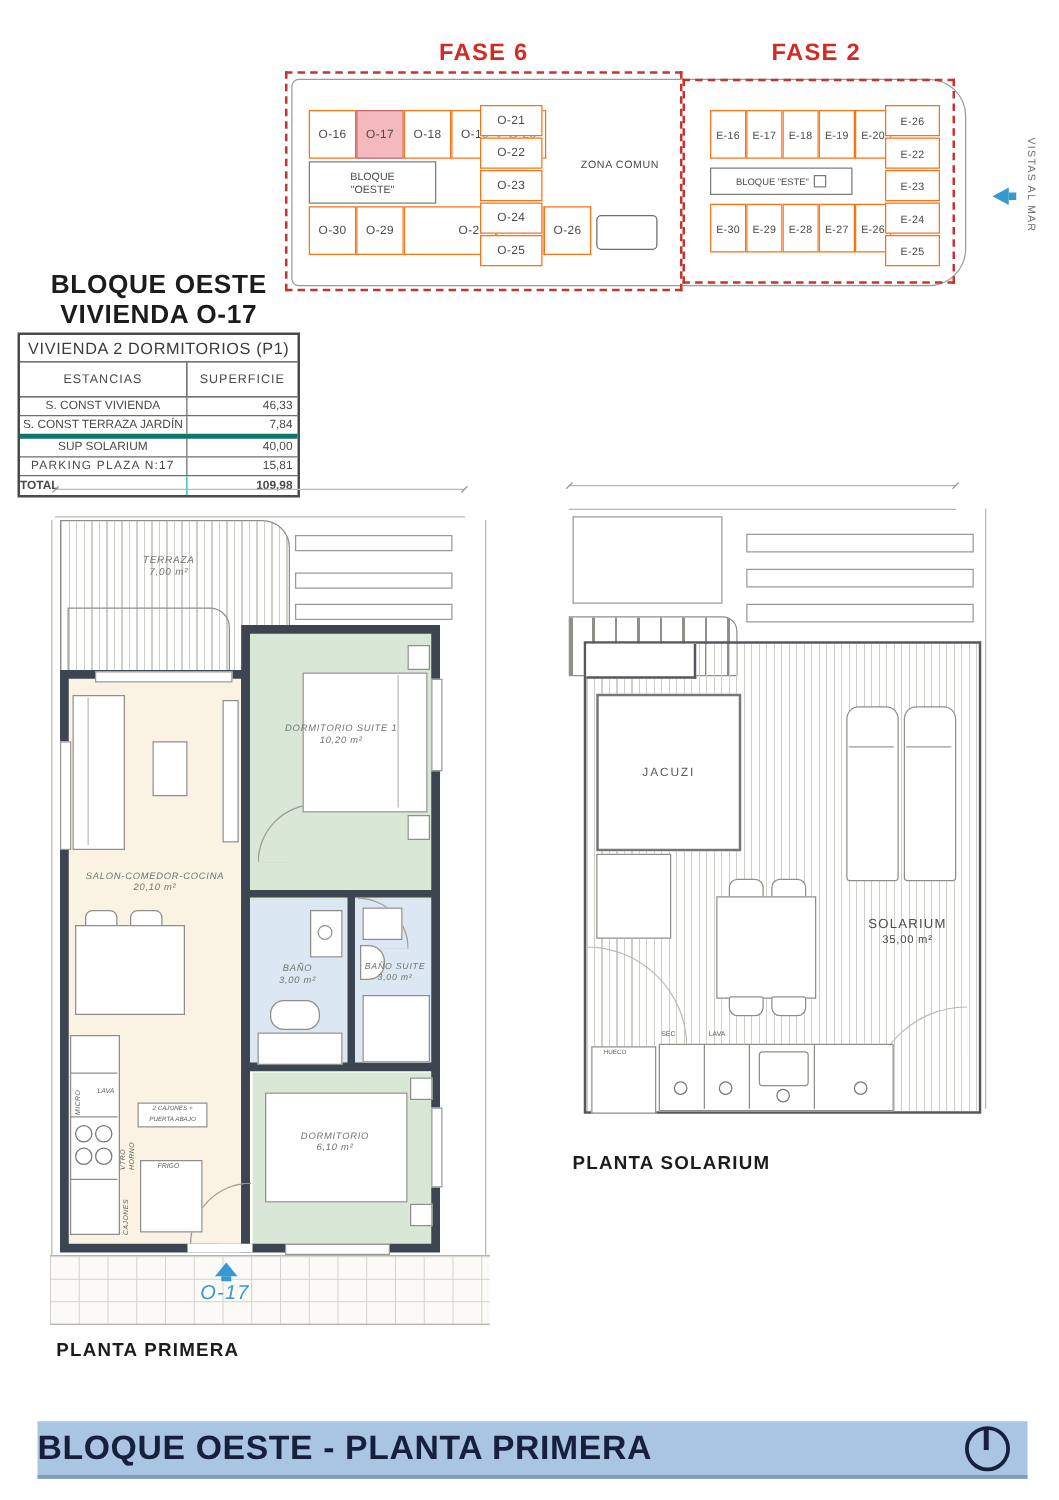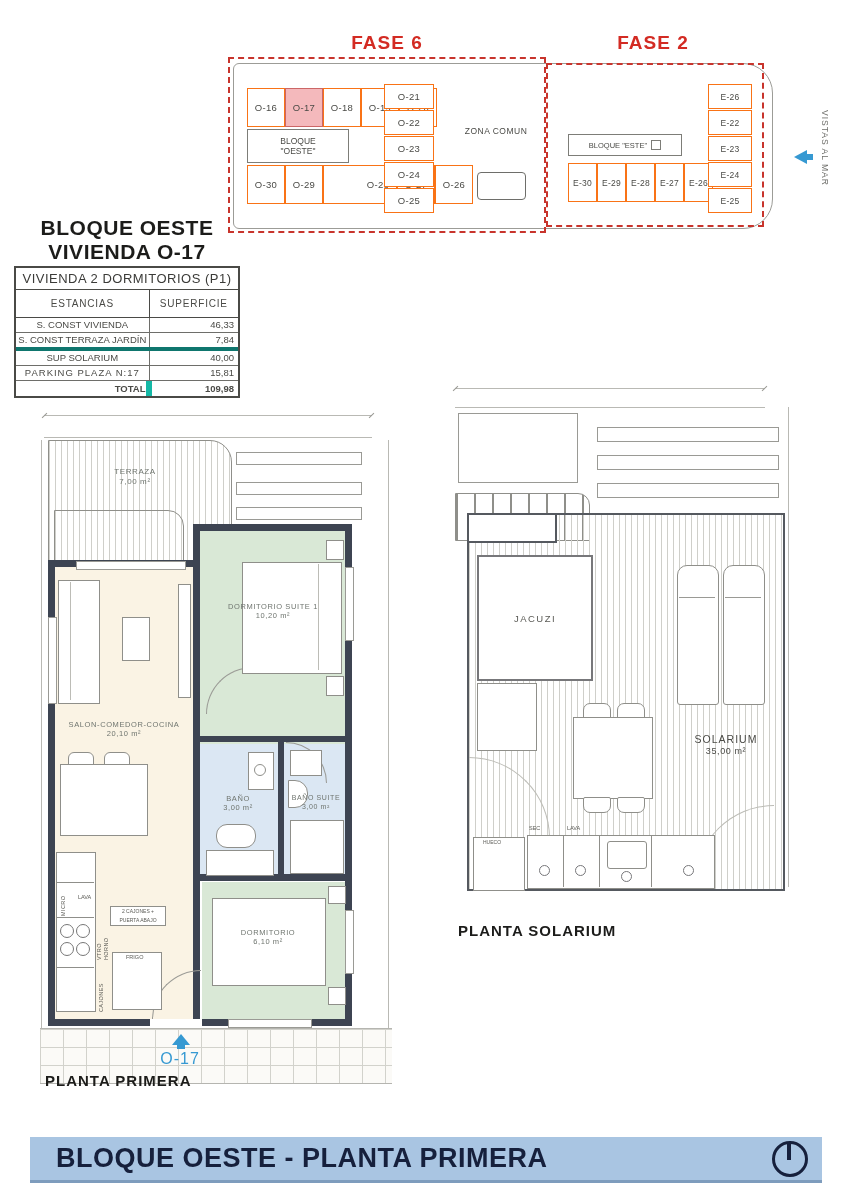--- a/index.html
+++ b/index.html
@@ -64,20 +64,27 @@
   <div class="abs" style="left:384px;top:84px;">
     <div class="cell" style="width:48px;height:23px;">O-21</div>
     <div class="cell" style="width:48px;height:23px;margin-top:1px;">O-22</div>
     <div class="cell" style="width:48px;height:23px;margin-top:1px;">O-23</div>
     <div class="cell" style="width:48px;height:23px;margin-top:1px;">O-24</div>
     <div class="cell" style="width:48px;height:23px;margin-top:1px;">O-25</div>
   </div>
   <div class="abs" style="left:450px;top:126px;width:92px;text-align:center;font-size:8.5px;letter-spacing:0.5px;">ZONA COMUN</div>
   <div class="abs" style="left:477px;top:172px;width:47px;height:26px;border:1px solid #6e6e6a;border-radius:4px;"></div>
 
+  <div class="abs" style="left:568px;top:88px;display:flex;">
+    <div class="cell" style="width:27px;height:37px;font-size:8.5px;">E-16</div>
+    <div class="cell" style="width:27px;height:37px;font-size:8.5px;">E-17</div>
+    <div class="cell" style="width:27px;height:37px;font-size:8.5px;">E-18</div>
+    <div class="cell" style="width:27px;height:37px;font-size:8.5px;">E-19</div>
+    <div class="cell" style="width:27px;height:37px;font-size:8.5px;">E-20</div>
+  </div>
   <div class="abs" style="left:568px;top:134px;width:112px;height:20px;border:1px solid #7d7d78;display:flex;align-items:center;justify-content:center;font-size:7.5px;">
     <span>BLOQUE "ESTE"</span>
     <span style="display:inline-block;width:8px;height:8px;border:1px solid #7d7d78;margin-left:4px;"></span>
   </div>
   <div class="abs" style="left:568px;top:163px;display:flex;">
     <div class="cell" style="width:27px;height:37px;font-size:8.5px;">E-30</div>
     <div class="cell" style="width:27px;height:37px;font-size:8.5px;">E-29</div>
     <div class="cell" style="width:27px;height:37px;font-size:8.5px;">E-28</div>
     <div class="cell" style="width:27px;height:37px;font-size:8.5px;">E-27</div>
     <div class="cell" style="width:27px;height:37px;font-size:8.5px;">E-26</div>
@@ -116,26 +123,26 @@
   </div>
   <div style="display:flex;height:14px;border-bottom:1px solid #6e6e6a;">
     <div style="width:60%;border-right:1px solid #6e6e6a;text-align:center;line-height:14px;">SUP SOLARIUM</div>
     <div style="width:40%;text-align:right;line-height:14px;padding-right:4px;box-sizing:border-box;">40,00</div>
   </div>
   <div style="display:flex;height:14px;border-bottom:1px solid #6e6e6a;">
     <div style="width:60%;border-right:1px solid #6e6e6a;text-align:center;line-height:14px;letter-spacing:1px;">PARKING PLAZA N:17</div>
     <div style="width:40%;text-align:right;line-height:14px;padding-right:4px;box-sizing:border-box;">15,81</div>
   </div>
   <div style="display:flex;height:15px;font-weight:bold;">
-    <div style="width:60%;border-right:6px solid #14b8a6;text-align:right;line-height:15px;">TOTAL</div>
+    <div style="width:60%;border-right:1px solid #14b8a6;text-align:left;line-height:15px;">TOTAL</div>
     <div style="width:40%;text-align:right;line-height:15px;padding-right:4px;box-sizing:border-box;">109,98</div>
   </div>
 </div>
 
-<div class="abs" style="left:40px;top:412px;width:352px;height:690px;">
+<div class="abs" style="left:40px;top:388px;width:352px;height:690px;font-style:italic;">
 
   <div class="abs dimline" style="left:4px;top:3px;width:328px;height:1px;"></div>
   <div class="abs dimline" style="left:4px;top:25px;width:328px;height:1px;"></div>
   <div class="abs tick" style="left:4px;top:0;"></div>
   <div class="abs tick" style="left:331px;top:0;"></div>
   <div class="abs dimline" style="left:348px;top:28px;width:1px;height:588px;"></div>
   <div class="abs dimline" style="left:1px;top:28px;width:1px;height:588px;"></div>
 
   <div class="abs deck-v" style="left:8px;top:28px;width:182px;height:128px;border:1px solid #8f8f8a;border-radius:0 22px 0 0;"></div>
   <div class="abs deck-v" style="left:14px;top:98px;width:128px;height:52px;border:1px solid #8f8f8a;border-radius:0 16px 0 0;"></div>
@@ -295,18 +302,18 @@
   <div class="abs" style="left:196px;top:450px;width:1px;height:52px;background:#8f8f8a;"></div>
   <div class="abs" style="left:152px;top:456px;width:38px;height:26px;border:1px solid #8f8f8a;border-radius:3px;"></div>
   <div class="abs" style="left:84px;top:480px;width:9px;height:9px;border:1px solid #77777a;border-radius:50%;"></div>
   <div class="abs" style="left:120px;top:480px;width:9px;height:9px;border:1px solid #77777a;border-radius:50%;"></div>
   <div class="abs" style="left:166px;top:486px;width:9px;height:9px;border:1px solid #77777a;border-radius:50%;"></div>
   <div class="abs" style="left:228px;top:480px;width:9px;height:9px;border:1px solid #77777a;border-radius:50%;"></div>
 </div>
 
 <div class="abs" style="left:458px;top:922px;font-size:15px;font-weight:bold;color:#1c1c1a;letter-spacing:1px;">PLANTA SOLARIUM</div>
 
-<div class="abs" style="left:30px;top:1137px;width:792px;height:46px;background:#a9c5e2;border-bottom:3px solid #7e9cbd;display:flex;align-items:center;padding-left:26px;box-sizing:border-box;">
+<div class="abs" style="left:30px;top:1137px;width:792px;height:46px;background:#a9c5e2;border-bottom:3px solid #7e9cbd;display:flex;align-items:center;box-sizing:border-box;">
   <span style="font-weight:bold;font-size:27px;color:#16203c;letter-spacing:0.5px;">BLOQUE OESTE - PLANTA PRIMERA</span>
   <span style="margin-left:auto;margin-right:14px;width:30px;height:30px;border:3px solid #16203c;border-radius:50%;position:relative;display:inline-block;">
     <span style="position:absolute;left:12px;top:-1px;width:4px;height:17px;background:#16203c;"></span>
   </span>
 </div>
 
 </body></html>

